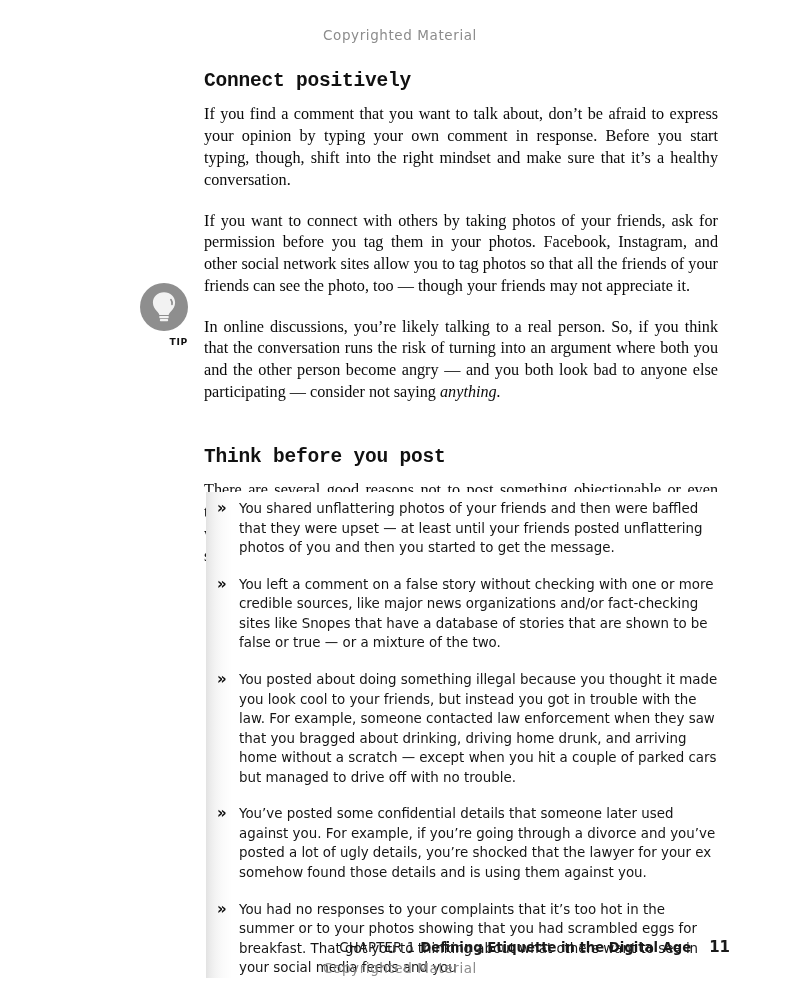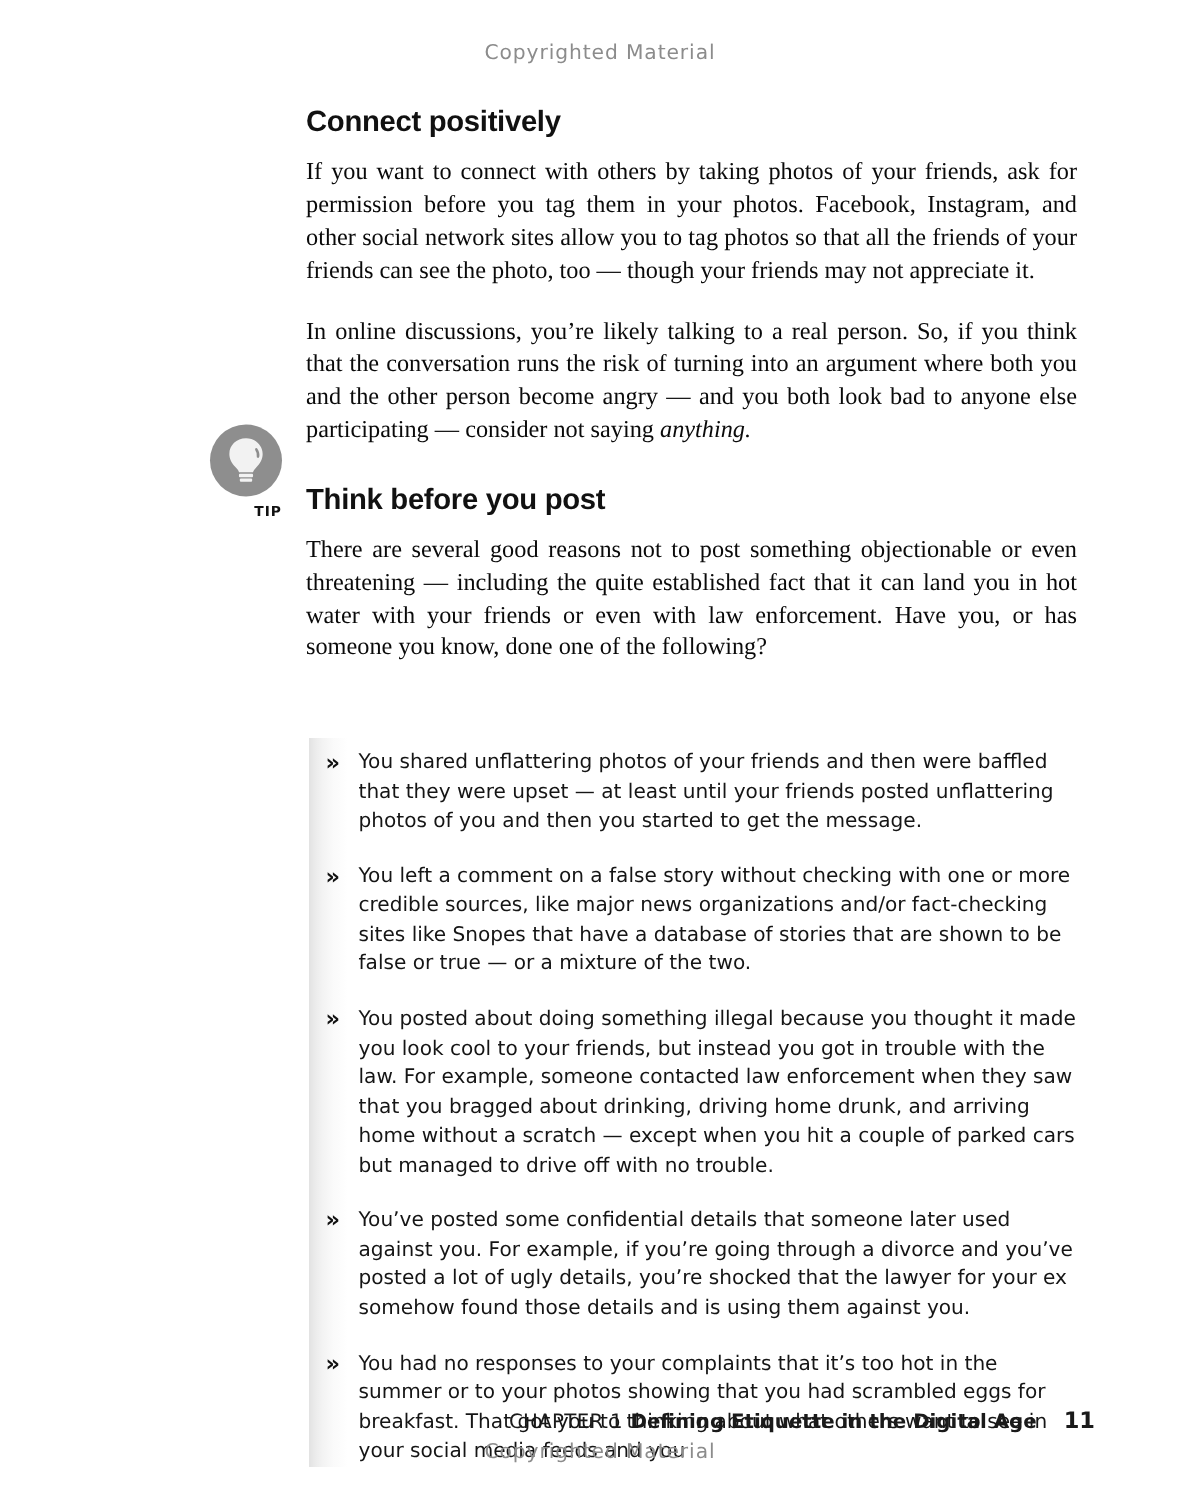--- a/index.html
+++ b/index.html
@@ -40,30 +40,30 @@
 
   
   .content {
     position: absolute;
     left: 204px;
     top: 70px;
     width: 514px;
   }
 
   h2.section-heading {
-    font-family: Liberation Sans, sans-serif;
+    font-family: Liberation Mono, monospace;
     font-size: 19.5px;
     font-weight: bold;
     letter-spacing: -0.2px;
     color: #111111;
     margin: 0 0 12px 0;
     line-height: 1.15;
   }
   h2.section-heading.second {
-    margin-top: 24px;
+    margin-top: 42px;
   }
 
   p.body-para {
     margin: 0 0 19px 0;
     font-size: 16.2px;
     line-height: 1.345;
     text-align: justify;
     text-justify: inter-word;
     color: #0a0a0a;
     hyphens: none;
@@ -176,20 +176,21 @@
 <body>
 
 <div class="page">
 
   <div class="watermark watermark-top">Copyrighted Material</div>
 
   <div class="content">
 
     <h2 class="section-heading">Connect positively</h2>
 
+    <p class="body-para">If you find a comment that you want to talk about, don’t be afraid to express your opinion by typing your own comment in response. Before you start typing, though, shift into the right mindset and make sure that it’s a healthy conversation.</p>
 
     <p class="body-para">If you want to connect with others by taking photos of your friends, ask for permission before you tag them in your photos. Facebook, Instagram, and other social network sites allow you to tag photos so that all the friends of your friends can see the photo, too — though your friends may not appreciate it.</p>
 
     <p class="body-para"><span>In online discussions, you’re likely talking to a real person. So, if you think that the conversation runs the risk of turning into an argument where both you and the other person become angry — and you both look bad to anyone else participating — consider not saying </span><em>anything.</em></p>
 
     <h2 class="section-heading second">Think before you post</h2>
 
     <p class="body-para">There are several good reasons not to post something objectionable or even threatening — including the quite established fact that it can land you in hot water with your friends or even with law enforcement. Have you, or has someone you know, done one of the following?</p>
   </div>
 

